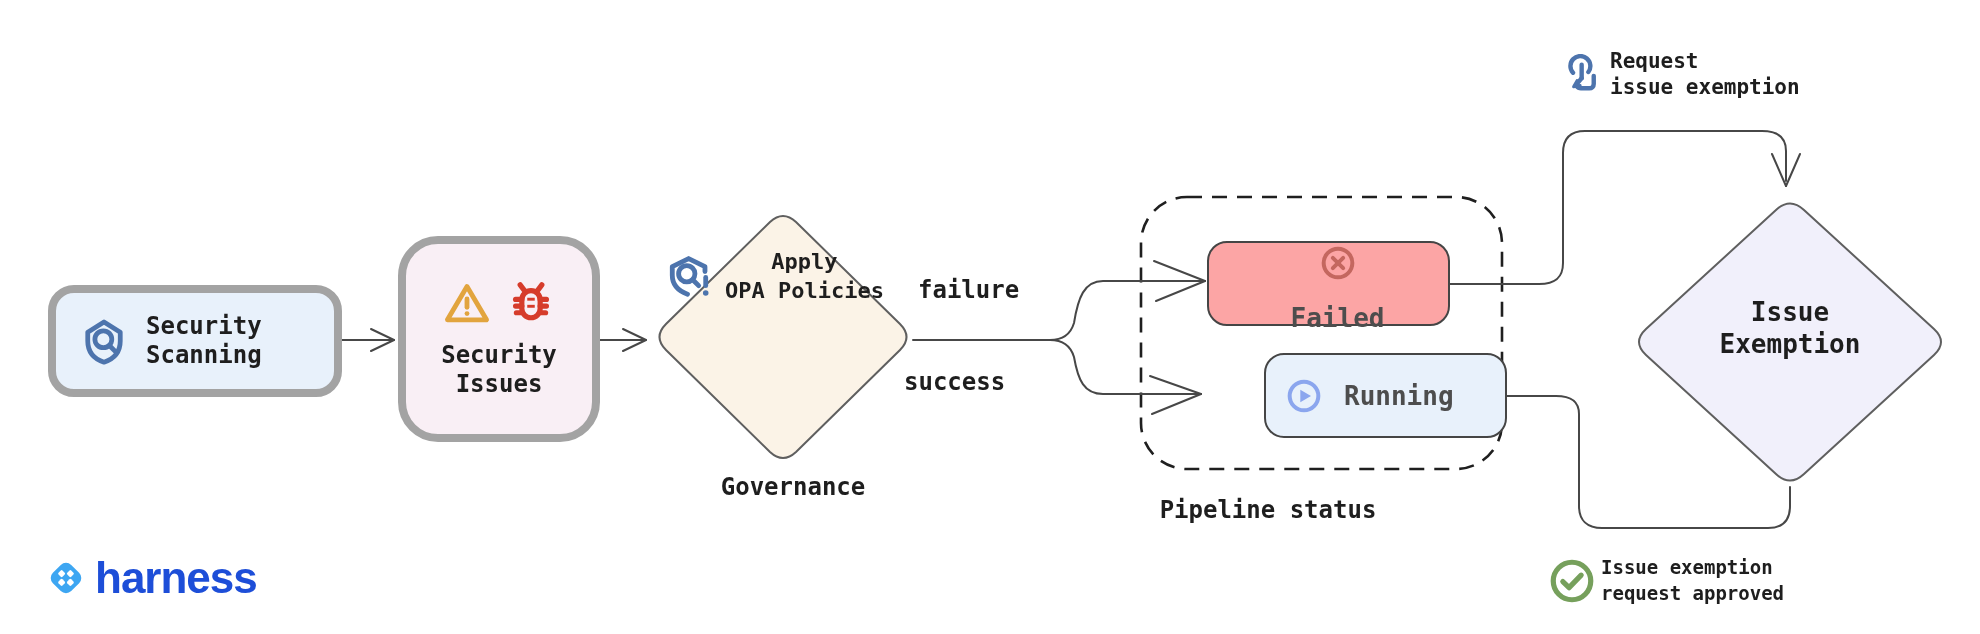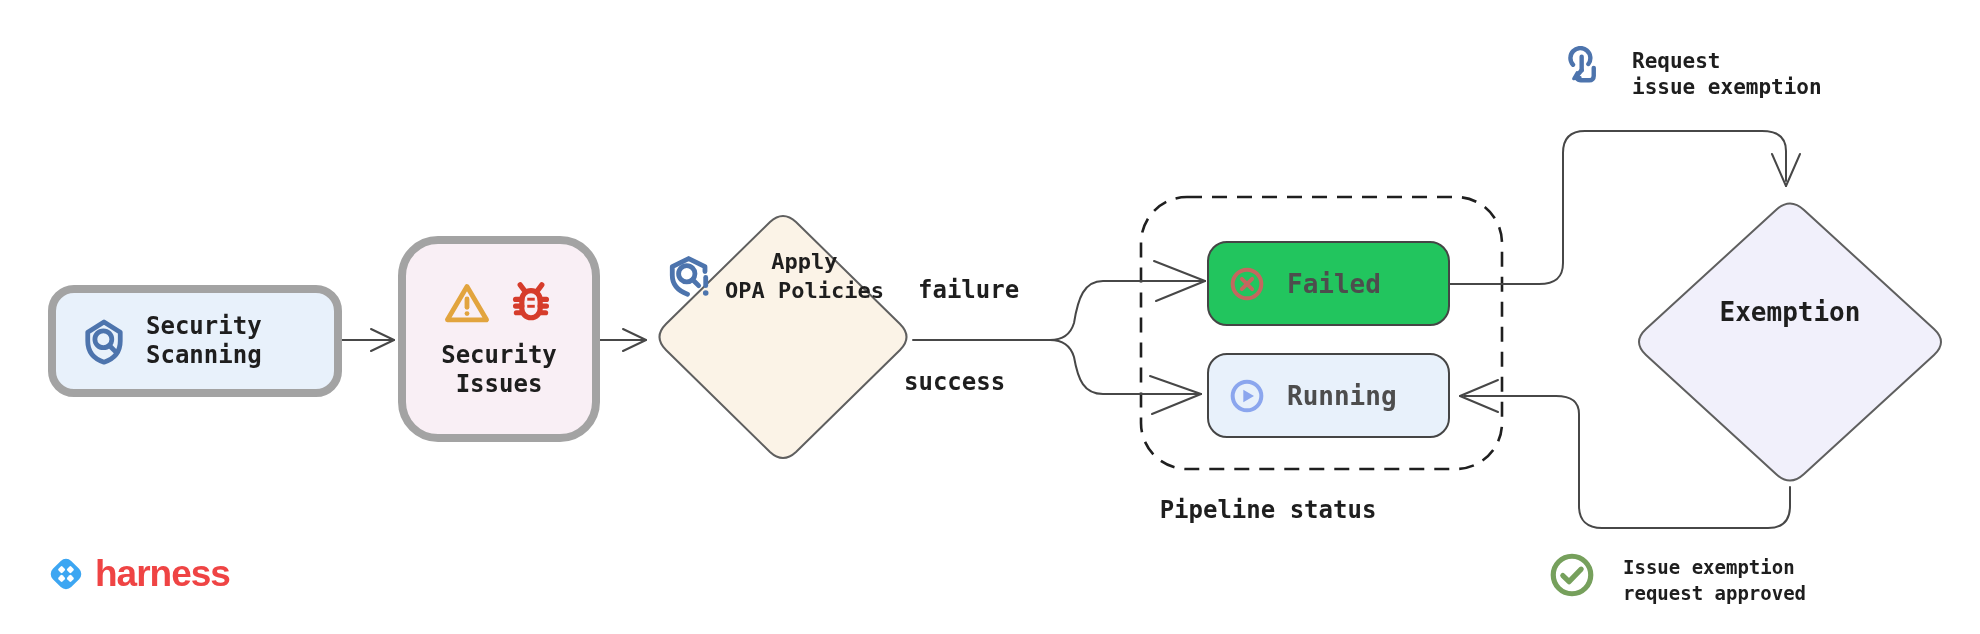--- a/index.html
+++ b/index.html
@@ -42,44 +42,44 @@
     left:1660px;top:296px;width:260px;text-align:center;
     font-size:26px;font-weight:bold;line-height:32px;
   }
   .iew-text span{display:block;}
 
   
   .status-box{
     width:243px;height:85px;border-radius:20px;border:2px solid #454545;
     padding-left:18px;gap:20px;
   }
-  .status-failed{left:1207px;top:241px;background:#22c55e;}
-  .status-running{left:1207px;top:353px;background:#e8f1fb;}
+  .status-failed{left:1207px;top:241px;background:#fca5a5;flex-direction:column;}
+  .status-running{left:1264px;top:353px;background:#e8f1fb;}
   .status-text{font-size:26px;font-weight:bold;color:#4d4d4d;}
 
   
   .flow-label{font-size:24px;font-weight:bold;}
   .lbl-governance{left:673px;top:473px;width:240px;text-align:center;}
   .lbl-failure{left:918px;top:276px;}
   .lbl-success{left:904px;top:368px;}
   .lbl-pipeline{left:1087px;top:496px;width:362px;text-align:center;}
 
-  .note{display:flex;align-items:flex-start;gap:26px;}
+  .note{display:flex;align-items:flex-end;gap:4px;}
   .note-request{left:1560px;top:46px;}
   .note-approved{left:1547px;top:550px;}
   .note-lines{font-weight:bold;}
   .note-request .note-lines{font-size:21px;line-height:26px;padding-top:2px;}
   .note-approved .note-lines{font-size:19px;line-height:26px;padding-top:4px;}
   .note-lines span{display:block;}
 
   
   .brand{left:45px;top:553px;display:flex;align-items:center;gap:8px;}
   .brand-text{
     font-family:"Liberation Sans","DejaVu Sans",sans-serif;
-    font-weight:bold;font-size:37px;letter-spacing:-1px;color:#ef4444;
+    font-weight:bold;font-size:44px;letter-spacing:-1px;color:#1d4ed8;
   }
 </style>
 </head>
 <body>
 
 <div class="canvas">
 
   <svg class="layer" width="1980" height="634" viewBox="0 0 1980 634">
 
     <rect x="1141" y="197" width="361" height="272" rx="46" fill="none" stroke="#1f1f1f" stroke-width="2.6" stroke-dasharray="15 10"></rect>
@@ -170,20 +170,21 @@
         <path d="M23 14.8 V19.2"></path>
         <circle cx="23" cy="23.2" r="1.5" fill="#4d74ad" stroke="none"></circle>
       </svg>
     </span>
     <div class="opa-lines">
       <span>Apply</span>
       <span>OPA Policies</span>
     </div>
   </div>
 
+  <div class="abs flow-label lbl-governance">Governance</div>
   <div class="abs flow-label lbl-failure">failure</div>
   <div class="abs flow-label lbl-success">success</div>
   <div class="abs flow-label lbl-pipeline">Pipeline status</div>
 
   <div class="abs node status-box status-failed">
     <span style="display:flex;">
       <svg width="40" height="40" viewBox="0 0 24 24" fill="none" stroke="#c4675f" stroke-width="2.4" stroke-linecap="round">
         <circle cx="12" cy="12" r="8.6"></circle>
         <path d="M8.9 8.9 L15.1 15.1"></path>
         <path d="M15.1 8.9 L8.9 15.1"></path>
@@ -196,20 +197,21 @@
     <span style="display:flex;">
       <svg width="40" height="40" viewBox="0 0 24 24" fill="none" stroke="#8ba6ee" stroke-width="2.4" stroke-linecap="round" stroke-linejoin="round">
         <circle cx="12" cy="12" r="8.6"></circle>
         <path d="M9.8 8.2 L16.2 12 L9.8 15.8 Z" fill="#8ba6ee" stroke="none"></path>
       </svg>
     </span>
     <span class="status-text">Running</span>
   </div>
 
   <div class="abs iew-text">
+    <span>Issue</span>
     <span>Exemption</span>
   </div>
 
   <div class="abs note note-request">
     <span style="display:flex;">
       <svg width="46" height="46" viewBox="0 0 24 24" fill="none" stroke="#4d74ad" stroke-width="2.3" stroke-linecap="round" stroke-linejoin="round">
         <path d="M6.8 9.8 A5.2 5.2 0 1 1 14.8 9.4"></path>
         <path d="M11.3 5.6 V12.6"></path>
         <path d="M11.3 12.6 L8.2 16.4"></path>
         <path d="M8.9 13.9 L7.1 17.1 L10.5 16.5" fill="#4d74ad" stroke-width="1.6"></path>

